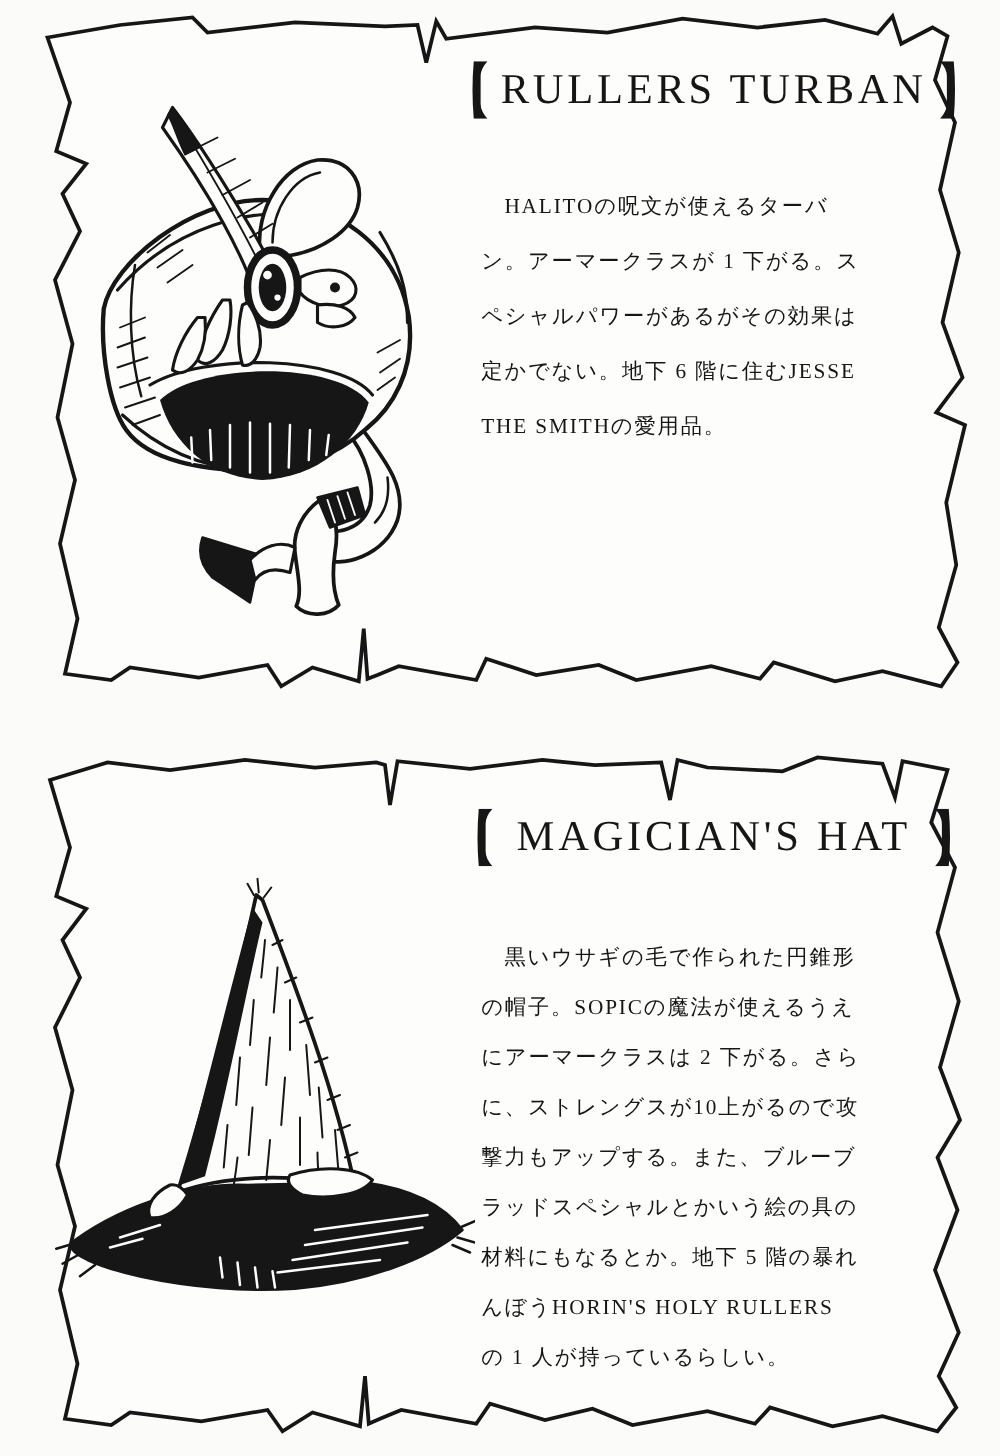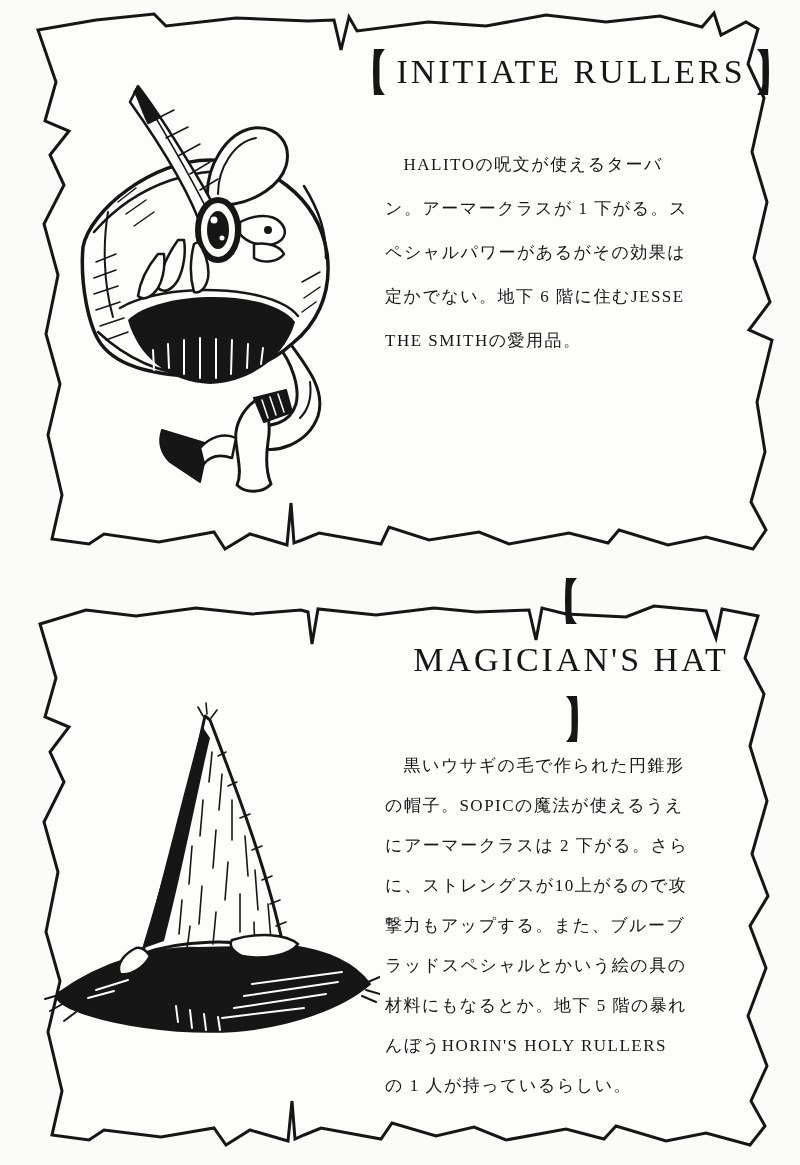--- a/index.html
+++ b/index.html
@@ -12,21 +12,21 @@
   }
   .panel{position:absolute;left:8px;width:786px;}
   .panel-1{top:6px;height:556px;}
   .panel-2{top:598px;height:560px;}
   .border-svg{position:absolute;left:0;top:0;width:100%;height:100%;}
   .title-row{
     position:absolute;display:flex;align-items:center;justify-content:center;
     left:372px;width:382px;height:52px;
   }
   .panel-1 .title-row{top:40px;gap:9px;}
-  .panel-2 .title-row{top:36px;gap:17px;flex-direction:column;}
+  .panel-2 .title-row{top:46px;gap:17px;}
   .title-text{
     font-size:34px;letter-spacing:3px;white-space:nowrap;
     font-family:"Liberation Serif","DejaVu Serif",serif;
   }
   .bracket{width:15px;height:46px;flex:0 0 auto;}
   .desc{
     position:absolute;left:377px;
     font-size:17px;letter-spacing:1.5px;
     white-space:pre-line;
   }
@@ -94,21 +94,21 @@
         <path fill="#fdfdfc" stroke-width="2.5" d="M120,158 C110,172 102,190 100,206 C106,212 114,208 120,198 C126,186 128,170 126,158 Z"></path>
         <path fill="#fdfdfc" stroke-width="2.5" d="M100,172 C90,184 82,200 80,214 C86,219 94,215 100,206 C106,195 107,182 106,172 Z"></path>
         <path fill="#fdfdfc" stroke-width="2.5" d="M136,162 C132,178 132,196 136,210 C142,212 148,206 150,196 C152,182 146,168 140,160 Z"></path>
       </g>
     </svg>
 
     <div class="title-row">
       <svg class="bracket" viewBox="0 0 15 46">
         <path fill="#161616" d="M13,0 L2,0 Q0,23 2,46 L13,46 Q7.5,40 7.5,34 L7.5,12 Q7.5,6 13,0 Z"></path>
       </svg>
-      <span class="title-text">INITIATE RULLERS</span>
+      <span class="title-text">RULLERS TURBAN</span>
       <svg class="bracket" viewBox="0 0 15 46">
         <path fill="#161616" d="M2,0 L13,0 Q15,23 13,46 L2,46 Q7.5,40 7.5,34 L7.5,12 Q7.5,6 2,0 Z"></path>
       </svg>
     </div>
 
     <div class="desc">　HALITOの呪文が使えるターバ
 ン。アーマークラスが 1 下がる。ス
 ペシャルパワーがあるがその効果は
 定かでない。地下 6 階に住むJESSE
 THE SMITHの愛用品。</div>

